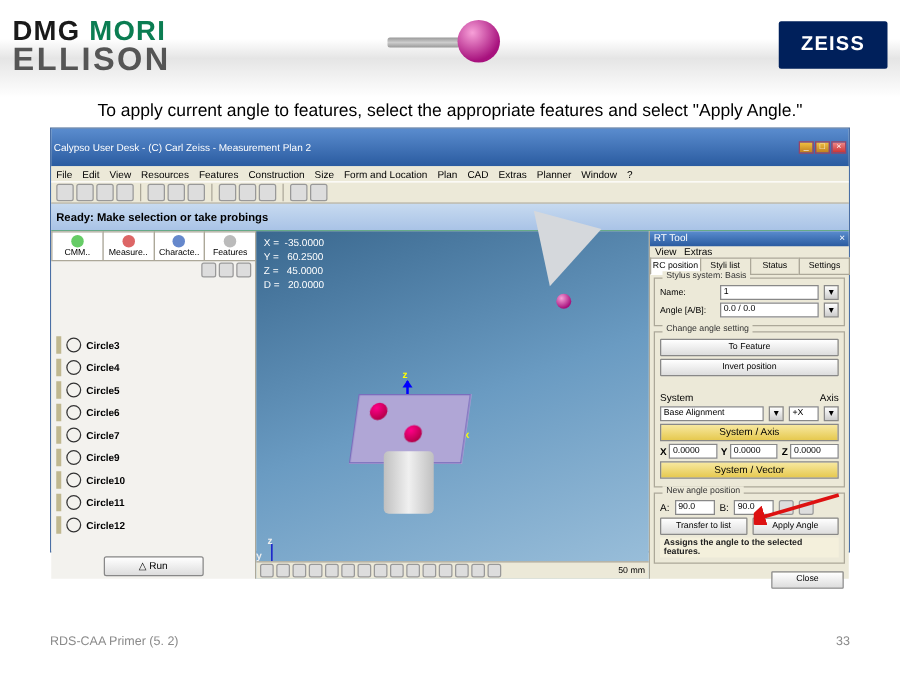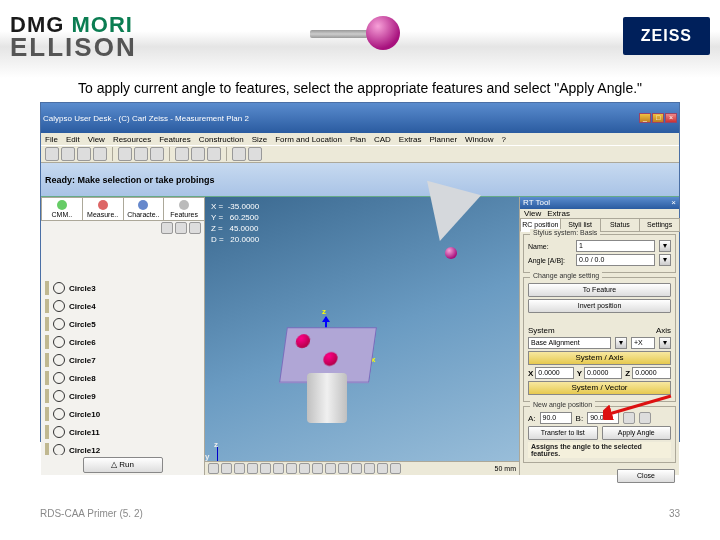--- a/index.html
+++ b/index.html
@@ -24,21 +24,21 @@
   .app { position: relative; margin: 0 40px; width: 640px; height: 340px; border: 1px solid #4a6fa5; font-size: 8px; background: #ece9d8; }
   .titlebar { height: 30px; background: linear-gradient(#5a8cce,#2a5ba0); color: #fff; display: flex; align-items: center; justify-content: space-between; padding: 0 2px; }
   .title-left { font-size: 8px; white-space: nowrap; overflow: hidden; }
   .title-btns { display: flex; gap: 1px; }
   .tbtn { width: 12px; height: 10px; background: linear-gradient(#f0c040,#c08020); border: 1px solid #946; font-size: 7px; text-align: center; line-height: 8px; }
   .tbtn.close { background: linear-gradient(#e88,#c33); }
   .menubar { height: 12px; background: #ece9d8; display: flex; align-items: center; gap: 8px; padding: 4px 4px; font-size: 8px; color: #000; }
   .toolbar { height: 18px; background: #ece9d8; display: flex; align-items: center; gap: 2px; padding: 0 4px; border-top: 1px solid #fff; border-bottom: 1px solid #aca899; }
   .ticon { width: 14px; height: 14px; background: #ddd; border: 1px solid #999; border-radius: 2px; }
   .toolbar .sep { width: 1px; height: 14px; background: #aca899; margin: 0 3px; }
-  .readybar { height: 34px; background: linear-gradient(#c7daf0,#a9c3e6); display: flex; align-items: center; padding: 0 4px; font-size: 9px; font-weight: bold; border-bottom: 1px solid #6a8; }
+  .readybar { height: 22px; background: linear-gradient(#c7daf0,#a9c3e6); display: flex; align-items: center; padding: 0 4px; font-size: 9px; font-weight: bold; border-bottom: 1px solid #6a8; }
 
   .body { display: flex; height: 278px; }
 
   
   .left { width: 164px; background: #f3f2ee; border-right: 1px solid #aca899; display: flex; flex-direction: column; }
   .tabs { display: flex; height: 24px; border-bottom: 1px solid #aca899; }
   .tab { flex: 1; border: 1px solid #aca899; border-bottom: none; background: #fff; margin-right: -1px; text-align: center; font-size: 7px; padding-top: 2px; }
   .tab .dot { width: 10px; height: 10px; border-radius: 50%; background: #5b8; margin: 0 auto 1px; }
   .tab.green .dot { background: #6c6; }
   .tab.red .dot { background: #d66; }
@@ -209,25 +209,20 @@
             <div class="flabel">Circle6</div>
           </div>
         <div class="frow">
             <div class="handle"></div>
             <div class="circ"></div>
             <div class="flabel">Circle7</div>
           </div>
         <div class="frow">
             <div class="handle"></div>
             <div class="circ"></div>
-            <div class="flabel">Circle8</div>
-          </div>
-        <div class="frow">
-            <div class="handle"></div>
-            <div class="circ"></div>
             <div class="flabel">Circle9</div>
           </div>
         <div class="frow">
             <div class="handle"></div>
             <div class="circ"></div>
             <div class="flabel">Circle10</div>
           </div>
         <div class="frow">
             <div class="handle"></div>
             <div class="circ"></div>

